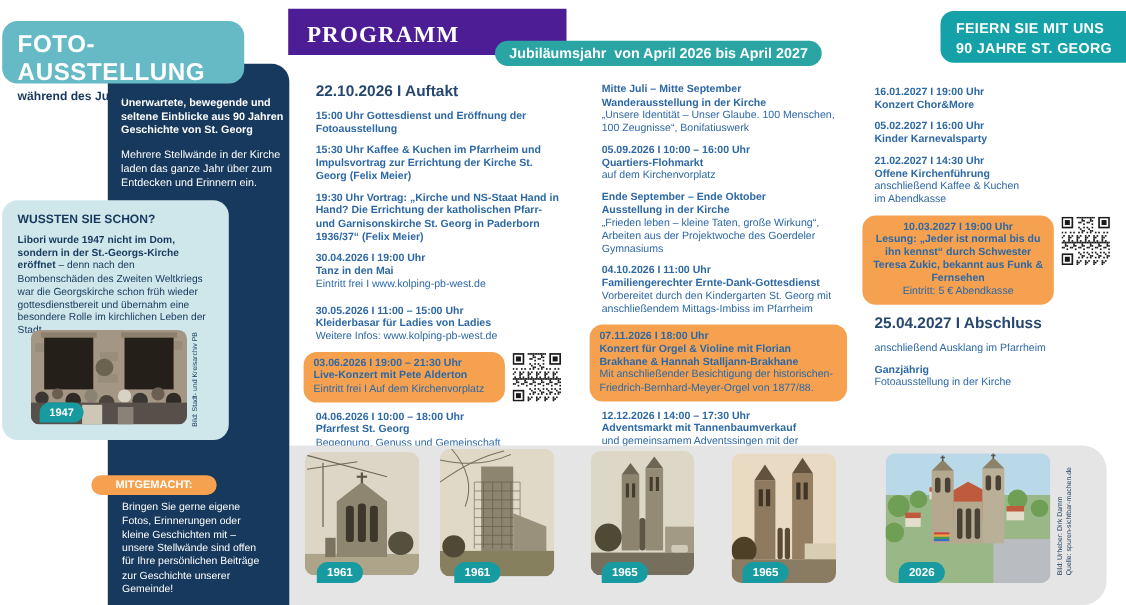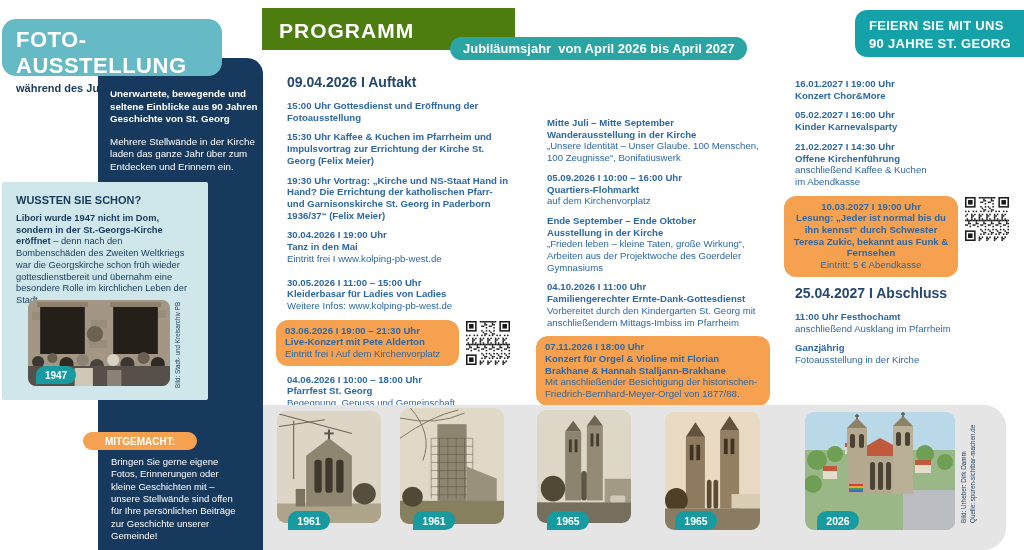--- a/index.html
+++ b/index.html
@@ -15,21 +15,21 @@
   .title-box .t{font-size:22px;font-weight:bold;color:#fff;letter-spacing:.5px;}
   .title-box .s{font-size:11px;font-weight:bold;color:#16395d;margin-top:3px;}
 
   .intro{position:absolute;left:110px;top:88px;width:152px;color:#fff;font-size:9.8px;
          line-height:1.28;z-index:2;}
   .intro .b{font-weight:bold;}
   .intro .p{margin-top:10px;}
 
   
   .dyk{position:absolute;left:2px;top:182px;width:206px;height:218px;background:#cfe7ea;
-       border-radius:2px;box-sizing:border-box;padding:12px 10px 0 14px;z-index:2;}
+       border-radius:14px;box-sizing:border-box;padding:12px 10px 0 14px;z-index:2;}
   .dyk h3{margin:0;font-size:11px;color:#16395d;}
   .dyk .body{margin-top:7px;font-size:9.3px;line-height:1.26;color:#16395d;width:176px;}
   .dyk .b{font-weight:bold;}
   .photo1947{position:absolute;left:26px;top:118px;width:142px;height:86px;border-radius:8px;
              overflow:hidden;}
   .badge1947{position:absolute;left:34px;top:184px;width:40px;height:18px;background:#179ba1;
              color:#fff;font-weight:bold;font-size:10px;display:flex;align-items:center;
              justify-content:center;border-radius:9px 9px 9px 0;z-index:2;}
   .vcred{writing-mode:vertical-rl;transform:rotate(180deg);font-size:6.3px;color:#16395d;
          line-height:1.35;white-space:pre-line;}
@@ -37,34 +37,34 @@
 
   
   .mitg{position:absolute;left:83px;top:432px;width:114px;height:18px;background:#f5a14f;
         border-radius:9px;color:#fff;font-weight:bold;font-size:10px;display:flex;
         align-items:center;justify-content:center;z-index:3;}
   .part{position:absolute;left:111px;top:456px;width:134px;color:#fff;font-size:9.5px;
         line-height:1.3;z-index:2;}
   .part .b{font-weight:normal;}
 
   
-  .prog-head{position:absolute;left:262px;top:8px;width:253px;height:42px;background:#4d7c0f;
-             border-radius:0 0 12px 0;z-index:1;}
+  .prog-head{position:absolute;left:262px;top:8px;width:253px;height:42px;background:#4c1d95;
+             border-radius:0 0 12px 0;z-index:1;font-family:Liberation Serif, serif;}
   .prog-head .t{color:#fff;font-weight:bold;font-size:21px;letter-spacing:1px;padding:11px 0 0 17px;}
   .jub-pill{position:absolute;left:450px;top:37px;height:23px;background:#2aa5a4;border-radius:12px;
             color:#fff;font-weight:bold;font-size:13px;display:flex;align-items:center;
             padding:0 13px;white-space:pre;z-index:2;}
   .celebrate{position:absolute;left:855px;top:10px;width:169px;height:47px;background:#14a2a8;
              border-radius:12px 0 0 12px;color:#fff;font-weight:bold;font-size:13px;
              line-height:1.35;box-sizing:border-box;padding:7px 0 0 14px;letter-spacing:.3px;}
 
   
   .col{position:absolute;font-size:9.6px;line-height:1.22;color:#2d68a6;}
   .c1{left:287px;top:74px;width:223px;}
-  .c2{left:547px;top:76px;width:223px;margin-top:41px;}
+  .c2{left:547px;top:76px;width:223px;}
   .c3{left:795px;top:78px;width:214px;}
   .sec-h{font-size:14px;font-weight:bold;color:#26476e;margin-bottom:9px;}
   .ev{margin-bottom:8px;}
   .date,.titl{font-weight:bold;}
   .hl-row{display:flex;gap:7px;align-items:flex-start;margin-left:-11px;}
   .hl{background:#f5a14f;border-radius:12px;padding:5px 9px 6px;flex:1;}
   .qr{flex:0 0 44px;width:44px;height:44px;background:#fff;margin-top:1px;}
   .qr svg{display:block;width:100%;height:100%;}
 
   
@@ -145,21 +145,21 @@
     <div class="t">PROGRAMM</div>
   </div>
   <div class="jub-pill">Jubiläumsjahr  von April 2026 bis April 2027</div>
 
   <div class="celebrate">
     <div>FEIERN SIE MIT UNS</div>
     <div>90 JAHRE ST. GEORG</div>
   </div>
 
   <div class="col c1">
-      <div class="sec-h">09.04.2026 I Auftakt</div>
+      <div class="sec-h">22.10.2026 I Auftakt</div>
       <div class="ev">
         <div class="titl">15:00 Uhr Gottesdienst und Eröffnung der Fotoausstellung</div>
       </div>
       <div class="ev">
         <div class="titl">15:30 Uhr Kaffee &amp; Kuchen im Pfarrheim und Impulsvortrag zur Errichtung der Kirche St. Georg (Felix Meier)</div>
       </div>
       <div class="ev">
         <div class="titl">19:30 Uhr Vortrag: „Kirche und NS-Staat Hand in Hand? Die Errichtung der katholischen Pfarr- und Garnisonskirche St. Georg in Paderborn 1936/37“ (Felix Meier)</div>
       </div>
       <div class="ev" style="margin-top: 5px;">
@@ -663,21 +663,20 @@
               <rect x="9" y="28" width="1" height="1" fill="#1a1a1a"></rect>
               <rect x="14" y="28" width="1" height="1" fill="#1a1a1a"></rect>
               <rect x="19" y="28" width="1" height="1" fill="#1a1a1a"></rect>
               <rect x="24" y="28" width="1" height="1" fill="#1a1a1a"></rect>
             </svg>
           </div>
         </div>
       </div>
       <div class="sec-h" style="margin-top: 8px;">25.04.2027 I Abschluss</div>
       <div class="ev">
-        <div class="titl">11:00 Uhr Festhochamt</div>
         <div class="det">anschließend Ausklang im Pfarrheim</div>
       </div>
       <div class="ev" style="margin-top: 6px;">
         <div class="titl">Ganzjährig</div>
         <div class="det">Fotoausstellung in der Kirche</div>
       </div>
     </div>
 
   <div class="band">
     <div class="photo ph1">

